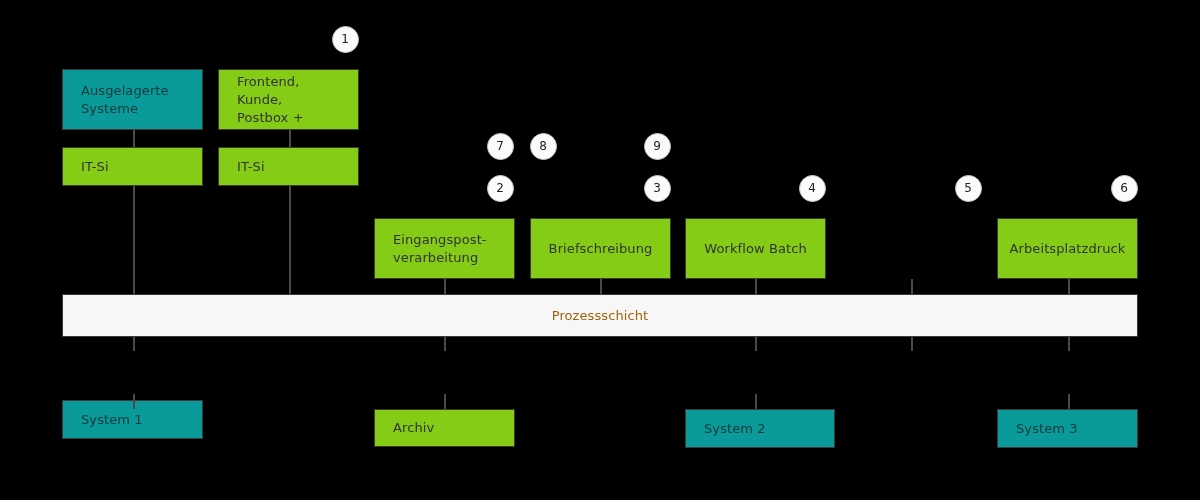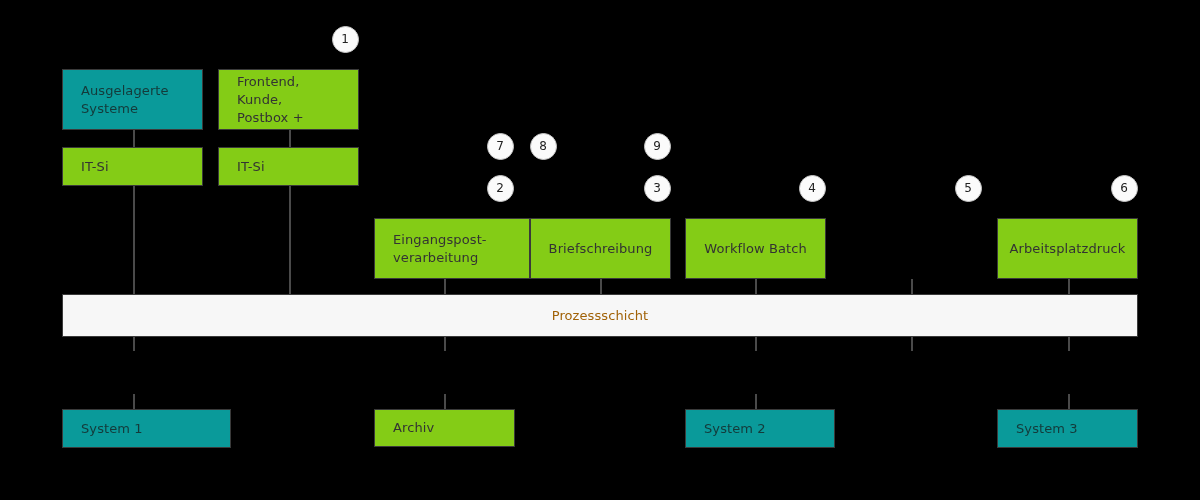--- a/index.html
+++ b/index.html
@@ -79,26 +79,26 @@
 </head>
 <body>
 
 <div id="canvas" style="background: rgb(0, 0, 0);">
     <div class="box teal" style="left: 62px; top: 69px; width: 141px; height: 61px;">Ausgelagerte
 Systeme</div>
     <div class="box" style="left: 218px; top: 69px; width: 141px; height: 61px;">Frontend, Kunde,
 Postbox +</div>
     <div class="box" style="left: 62px; top: 147px; width: 141px; height: 39px;">IT-Si</div>
     <div class="box" style="left: 218px; top: 147px; width: 141px; height: 39px;">IT-Si</div>
-    <div class="box" style="left: 374px; top: 218px; width: 156px; height: 61px;">Eingangspost-
+    <div class="box" style="left: 374px; top: 218px; width: 141px; height: 61px;">Eingangspost-
 verarbeitung</div>
     <div class="box center" style="left: 530px; top: 218px; width: 141px; height: 61px;">Briefschreibung</div>
     <div class="box center" style="left: 685px; top: 218px; width: 141px; height: 61px;">Workflow Batch</div>
     <div class="box center" style="left: 997px; top: 218px; width: 141px; height: 61px;">Arbeitsplatzdruck</div>
-    <div class="box teal" style="left: 62px; top: 409px; width: 169px; height: 39px;">System 1</div>
+    <div class="box teal" style="left: 62px; top: 400px; width: 141px; height: 39px;">System 1</div>
     <div class="box" style="left: 374px; top: 409px; width: 141px; height: 38px;">Archiv</div>
     <div class="box teal" style="left: 685px; top: 409px; width: 150px; height: 39px;">System 2</div>
     <div class="box teal" style="left: 997px; top: 409px; width: 141px; height: 39px;">System 3</div>
     <div class="bar" style="left: 62px; top: 294px; width: 1076px; height: 43px;">Prozessschicht</div>
     <div class="conn" style="left: 133px; top: 130px; height: 17px;"></div>
     <div class="conn" style="left: 289px; top: 130px; height: 17px;"></div>
     <div class="conn" style="left: 133px; top: 186px; height: 108px;"></div>
     <div class="conn" style="left: 289px; top: 186px; height: 108px;"></div>
     <div class="conn" style="left: 444px; top: 279px; height: 15px;"></div>
     <div class="conn" style="left: 600px; top: 279px; height: 15px;"></div>

